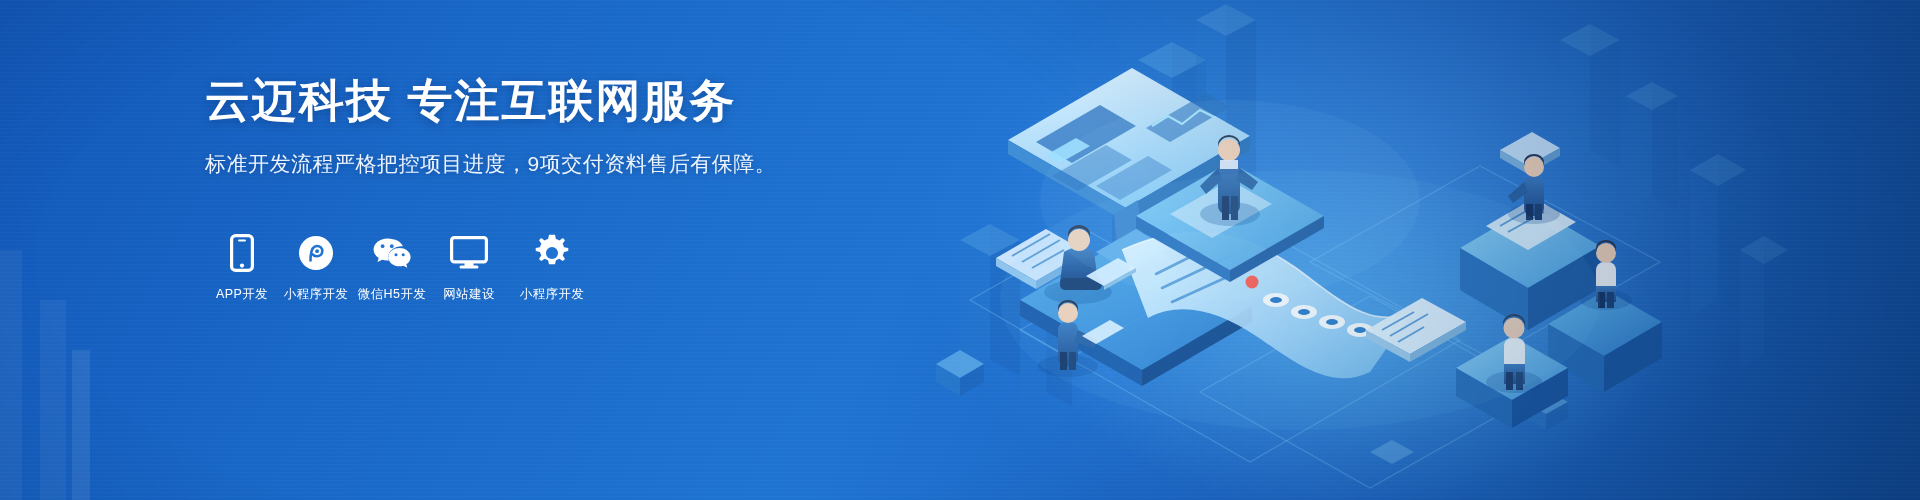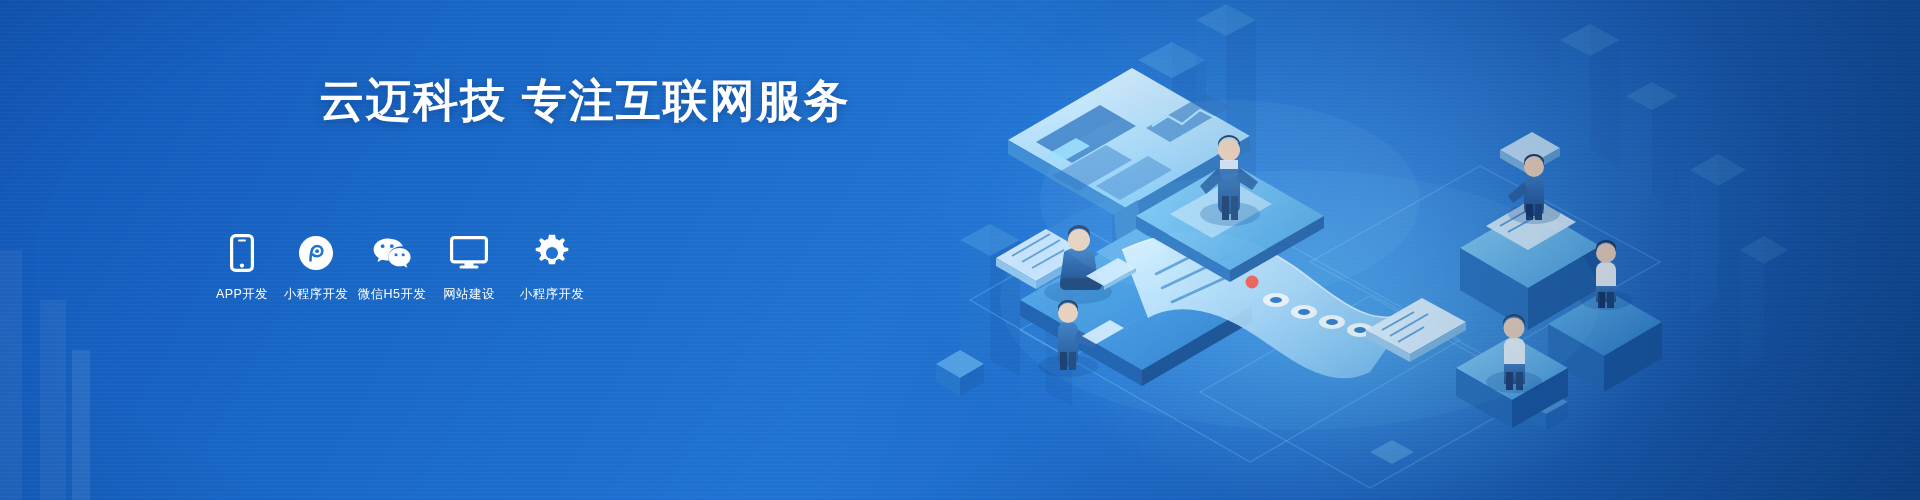--- a/index.html
+++ b/index.html
@@ -45,21 +45,20 @@
   
   .pillar { position: absolute; background: rgba(255,255,255,0.055); }
   .pillar.b { background: rgba(255,255,255,0.085); }
 
   
   .content {
     position: absolute;
     left: 205px;
     top: 74px;
     width: 760px;
-    text-align: center;
   }
   .headline {
     color: #ffffff;
     font-size: 45px;
     font-weight: bold;
     letter-spacing: 2px;
     line-height: 1.22;
     margin: 0 0 18px 0;
     white-space: nowrap;
     text-shadow: 0 2px 10px rgba(3,32,80,0.35);
@@ -383,20 +382,21 @@
 
       <ellipse cx="400" cy="300" rx="300" ry="130" fill="#7fd4ff" opacity="0.07"></ellipse>
       <ellipse cx="330" cy="200" rx="190" ry="100" fill="#bfe9ff" opacity="0.06"></ellipse>
     </svg>
   </div>
 
   <div class="vig"></div>
 
   <div class="content">
     <h1 class="headline">云迈科技 专注互联网服务</h1>
+    <p class="sub">标准开发流程严格把控项目进度，9项交付资料售后有保障。</p>
   </div>
 
   <div class="services">
 
     <div class="service" style="width:74px;">
       <span class="ico">
         <svg width="24" height="38" viewBox="0 0 24 38" fill="none" xmlns="http://www.w3.org/2000/svg">
           <rect x="1.6" y="1.6" width="20.8" height="34.8" rx="4" stroke="#ffffff" stroke-width="3.2"></rect>
           <rect x="8" y="5.4" width="8" height="2.2" rx="1.1" fill="#ffffff"></rect>
           <circle cx="12" cy="31.6" r="2.1" fill="#ffffff"></circle>

